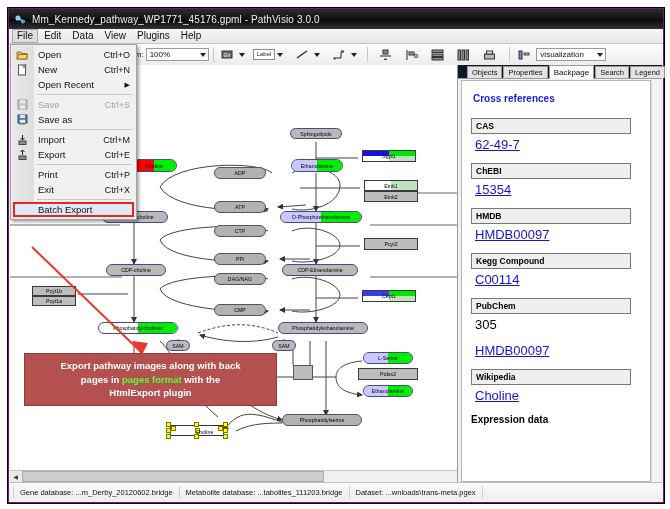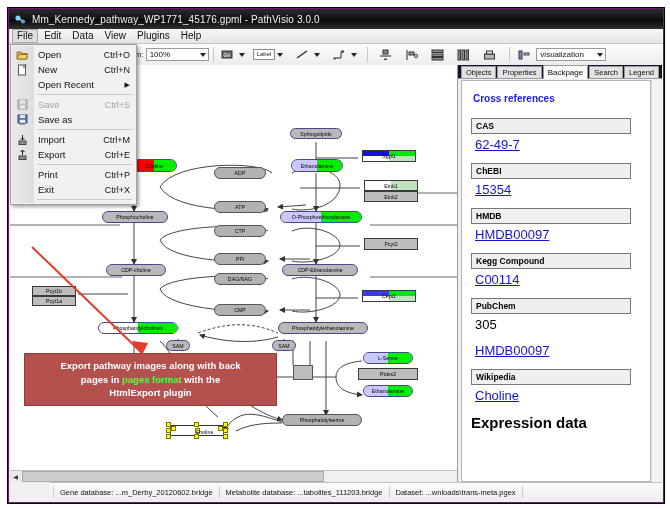--- a/index.html
+++ b/index.html
@@ -88,38 +88,38 @@
 
   
   .hscroll{position:absolute;left:1px;bottom:20px;width:447px;height:11px;
     background:#f0f0f0;border-top:1px solid #c2c2c2;display:flex;align-items:center;}
   .hs-arrow{width:11px;height:11px;display:flex;align-items:center;justify-content:center;font-size:6px;color:#333;background:#e9e9e9;}
   .hs-thumb{height:9px;background:#cdcdcd;border:1px solid #a8a8a8;margin-left:1px;}
 
   
   .rightpanel{position:absolute;left:449px;top:56px;right:1px;bottom:20px;background:#f0f0f0;}
   .tabstrip{position:absolute;left:0;top:0;right:0;height:14px;display:flex;align-items:flex-end;
-    background:#0f172a;border-bottom:1px solid #9a9a9a;padding-left:3px;box-sizing:border-box;}
+    background:#0f172a;border-bottom:1px solid #9a9a9a;padding-left:9px;box-sizing:border-box;}
   .tab{font-size:7.5px;color:#111;background:#e3e3e3;border:1px solid #9a9a9a;border-bottom:none;
     padding:1px 4px;margin-right:1px;line-height:9px;}
   .tab.sel{background:#fafafa;font-size:8px;padding:2px 4px;position:relative;top:1px;}
   .bpbody{position:absolute;left:3px;top:15px;right:11px;bottom:0;background:#fff;border:1px solid #b5b5b5;
     overflow:hidden;padding:8px 9px 0 9px;box-sizing:border-box;}
   .bp-title{font-size:10px;font-weight:bold;color:#1a1aee;margin:4px 0 14px 2px;}
   .bp-head{border:1px solid #777;background:#efefef;font-size:8.5px;font-weight:bold;color:#000;
     padding:2px 4px;margin-bottom:3px;width:160px;box-sizing:border-box;}
   .bp-val{font-size:13px;color:#1515d0;text-decoration:underline;margin:0 0 11px 4px;}
   .bp-val.plain{color:#000;text-decoration:none;}
-  .bp-exp{font-size:15px;font-weight:bold;color:#000;margin-top:4px;}
+  .bp-exp{font-size:10px;font-weight:bold;color:#000;margin-top:4px;}
   .vscroll{position:absolute;right:1px;top:15px;bottom:0;width:9px;background:#f3f3f3;border-left:1px solid #ddd;}
 
   
   .statusbar{position:absolute;left:1px;right:1px;bottom:1px;height:18px;
     background:linear-gradient(to bottom,#fbfbfb,#ededed);border-top:1px solid #c0c0c0;
-    display:flex;align-items:center;margin-left:40px;}
+    display:flex;align-items:center;}
   .status-cell{font-size:7.5px;color:#111;padding:0 6px;border-right:1px solid #cfcfcf;height:12px;
     display:flex;align-items:center;}
   .status-cell:first-child{border-left:1px solid #cfcfcf;margin-left:3px;}
 </style>
 </head>
 <body>
 
 <div class="app-shell">
 
   <div class="titlebar">
@@ -600,15 +600,22 @@
     </div>
 
     <div class="mrow">
       <span class="mico"></span>
       <span class="mtxt">Exit</span>
       <span class="macc">Ctrl+X</span>
     </div>
 
     <div class="mdiv"></div>
 
+    <div style="position:relative">
+      <div class="mrow highlight">
+        <span class="mico"></span>
+        <span class="mtxt">Batch Export</span>
+      </div>
+      <div class="redbox" style="top:0"></div>
+    </div>
   </div>
 
 </div>
 
 </body></html>

